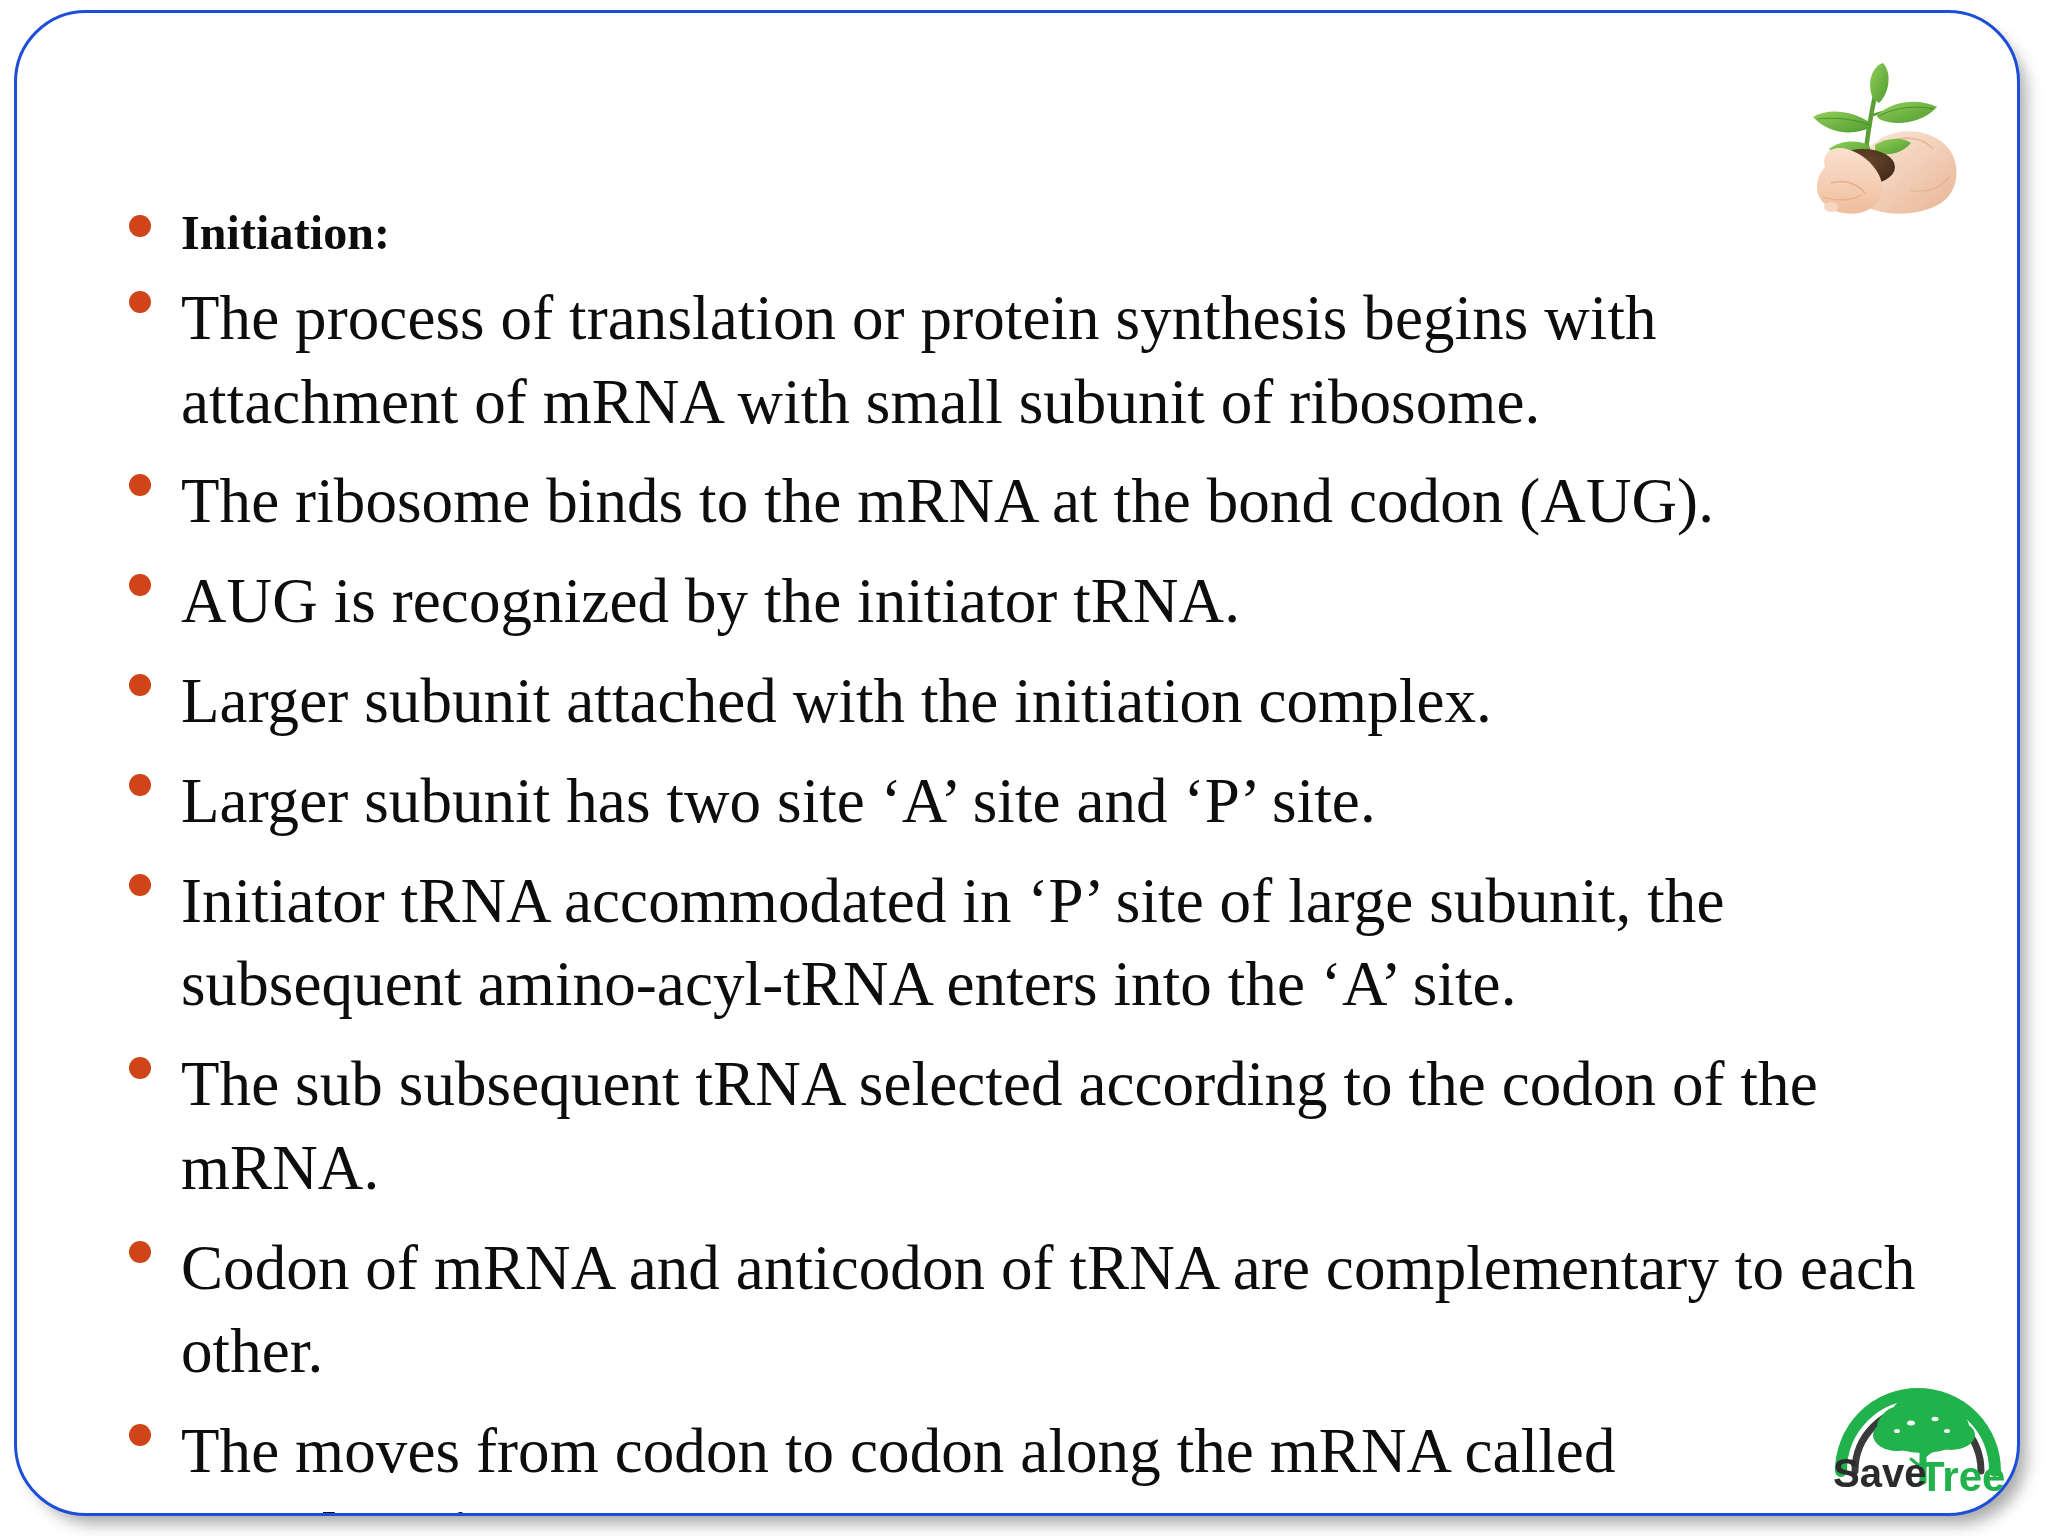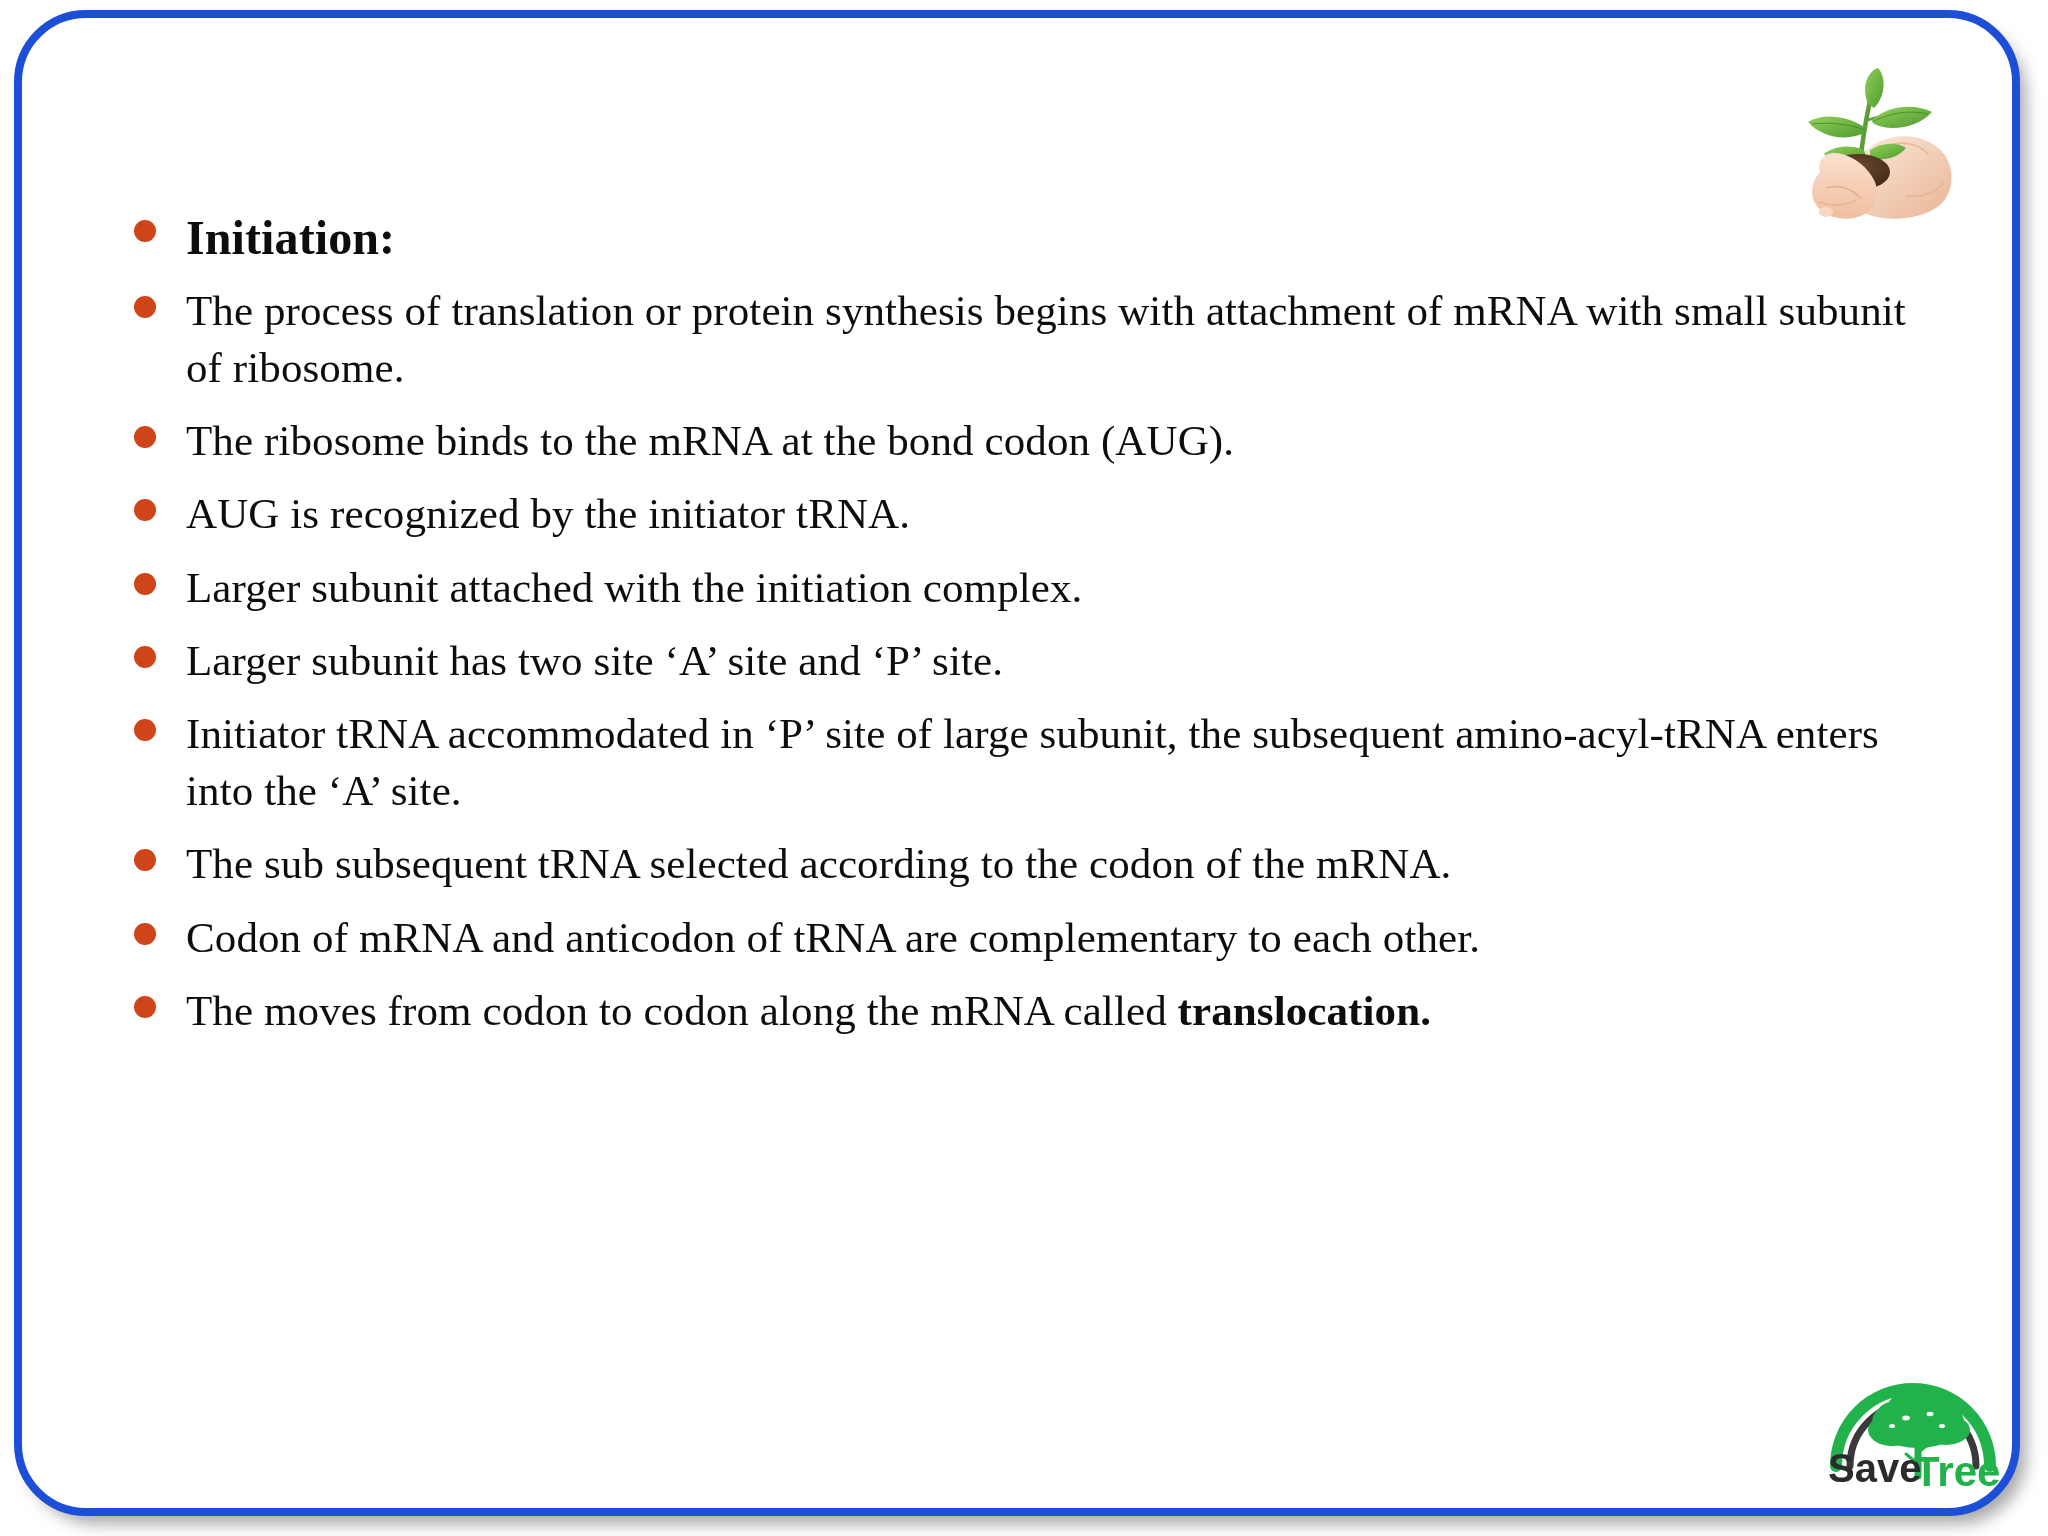--- a/index.html
+++ b/index.html
@@ -14,21 +14,21 @@
     font-family: "Liberation Serif", "DejaVu Serif", serif;
   }
 
   #slide {
     position: absolute;
     left: 14px;
     top: 10px;
     width: 2006px;
     height: 1506px;
     background: #ffffff;
-    border: 8px solid #1d4ed8;
+    border: 3px solid #1d4ed8;
     border-radius: 72px;
     box-sizing: border-box;
     box-shadow: 10px 12px 16px -4px rgba(0,0,0,0.34);
     overflow: hidden;
   }
 
   
   #plant-photo {
     position: absolute;
     right: 36px;
@@ -70,21 +70,21 @@
     width: 22px;
     height: 22px;
     border-radius: 50%;
     background: #d0441a;
     margin-top: 14px;
     margin-right: 30px;
   }
 
   .bullet-text {
     flex: 1 1 auto;
-    font-size: 43px;
+    font-size: 63px;
     line-height: 1.33;
     color: #0d0d0d;
     letter-spacing: 0.1px;
     text-rendering: optimizeLegibility;
   }
   .bullet-text.bold {
     font-weight: bold;
     font-size: 48px;
   }
   .bullet-text b { font-weight: bold; }

